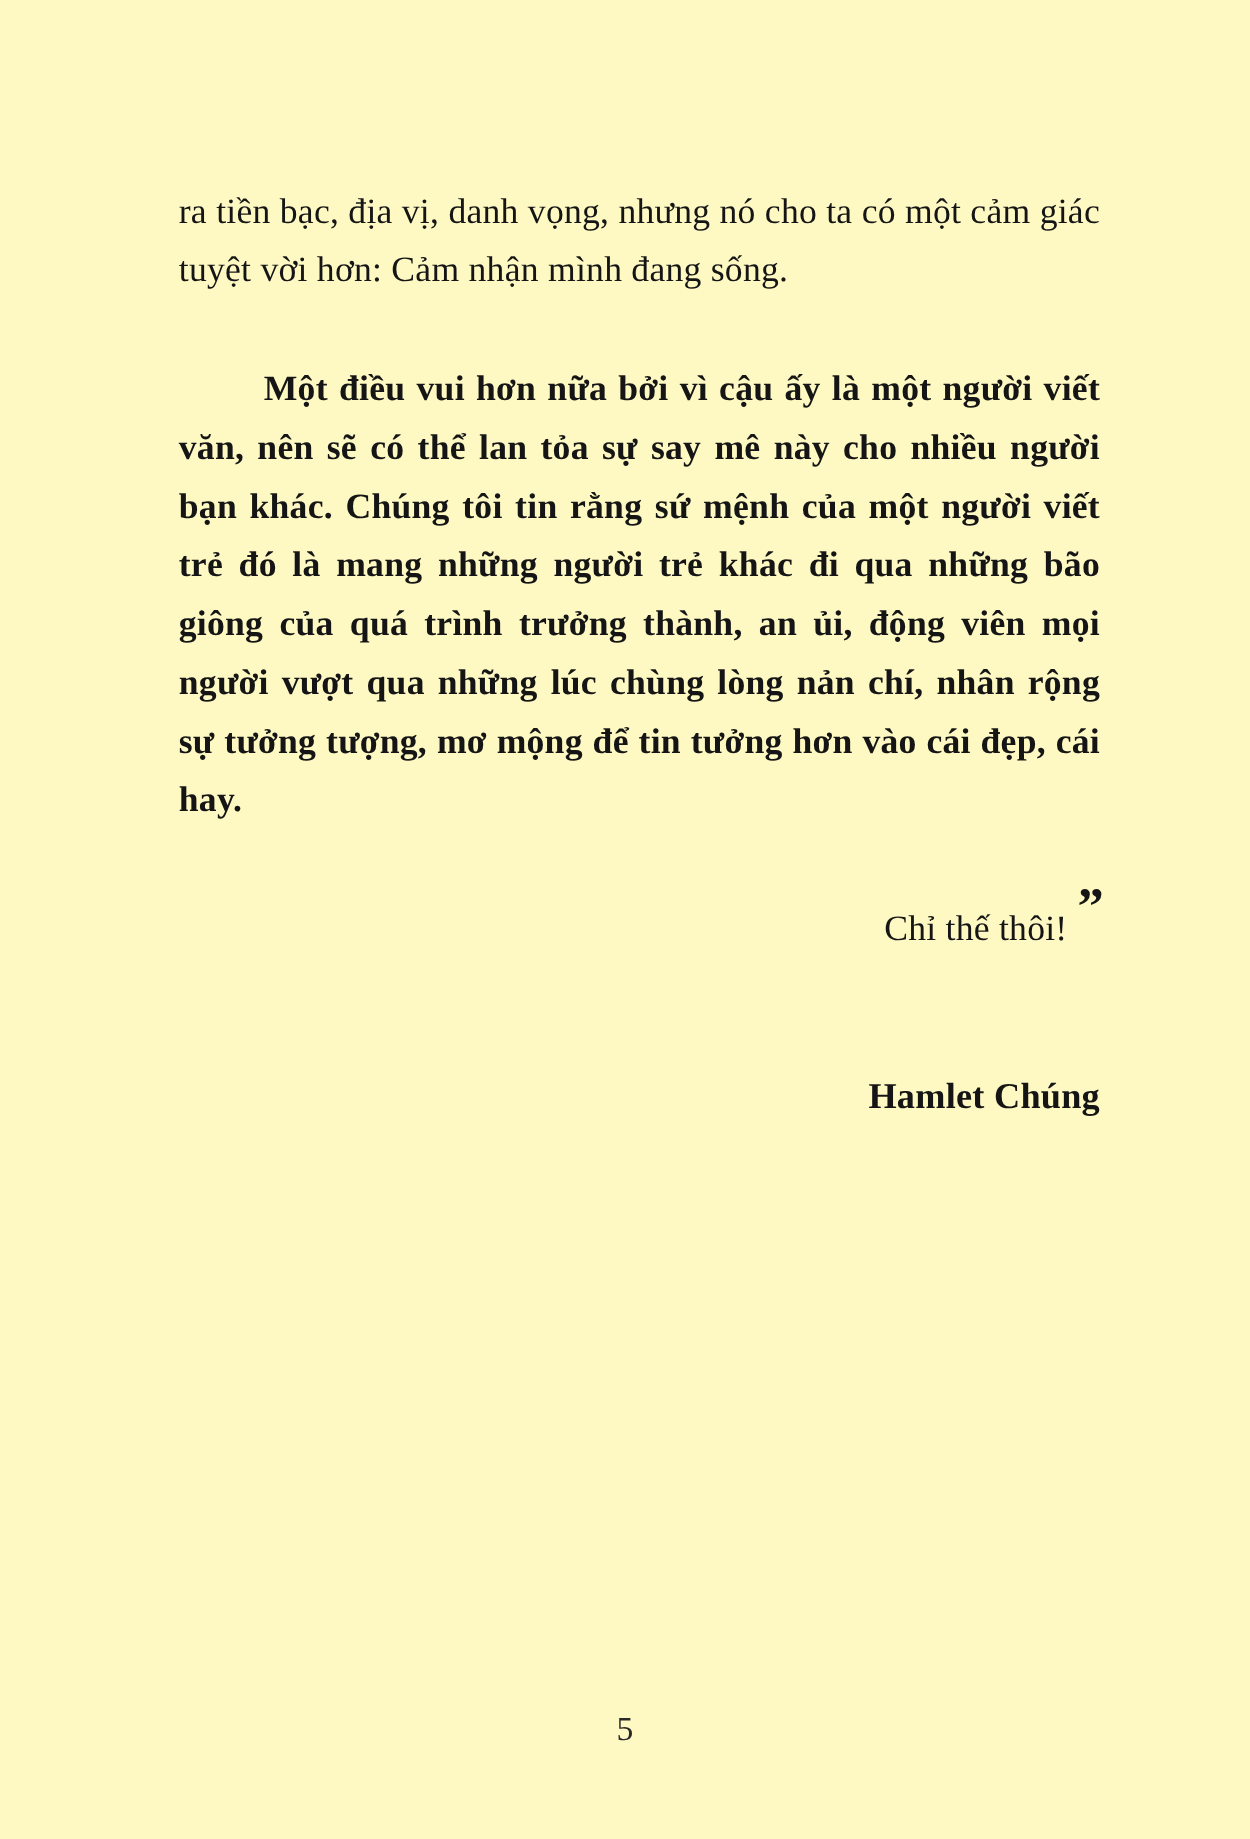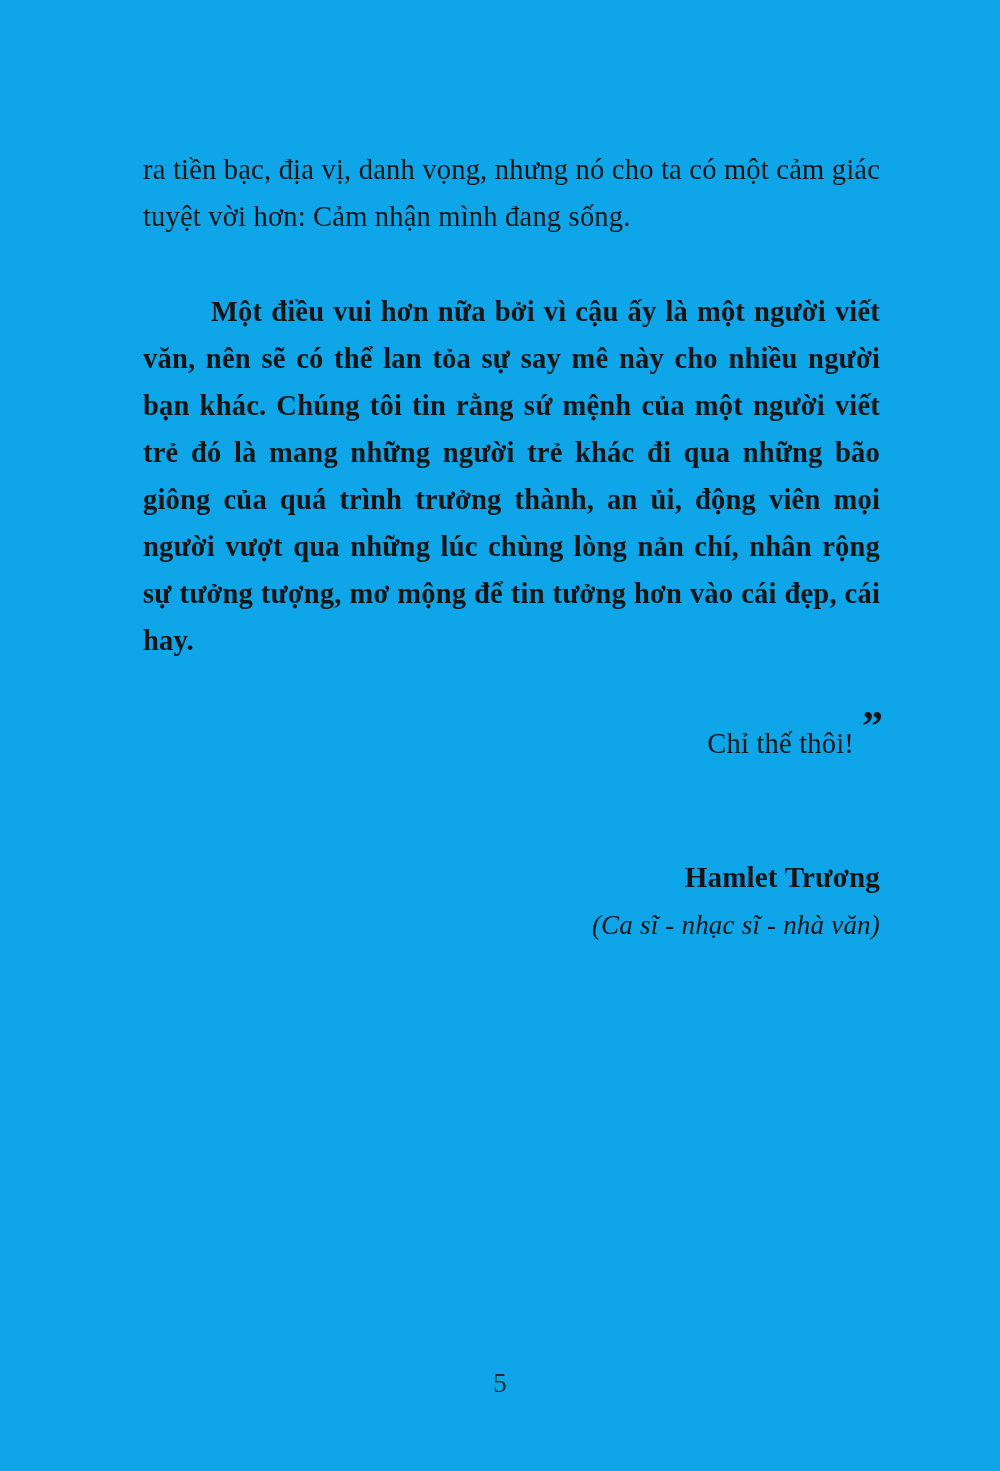--- a/index.html
+++ b/index.html
@@ -11,21 +11,21 @@
       height: 1471px;
       background: #ffffff;
       font-family: "Liberation Serif", serif;
       color: #151515;
       position: relative;
       overflow: hidden;
     }
     .page {
       position: absolute;
       inset: 0;
-      background: #0ea5e9;
+      background: #fef9c3;
     }
     .content {
       position: absolute;
       left: 143px;
       top: 146px;
       width: 737px;
       font-size: 28.5px;
       line-height: 47px;
       text-align: justify;
       letter-spacing: 0.2px;
@@ -89,21 +89,20 @@
     <p class="para">ra tiền bạc, địa vị, danh vọng, nhưng nó cho ta có một cảm giác tuyệt vời hơn: Cảm nhận mình đang sống.</p>
 
     <p class="para indent">Một điều vui hơn nữa bởi vì cậu ấy là một người viết văn, nên sẽ có thể lan tỏa sự say mê này cho nhiều người bạn khác. Chúng tôi tin rằng sứ mệnh của một người viết trẻ đó là mang những người trẻ khác đi qua những bão giông của quá trình trưởng thành, an ủi, động viên mọi người vượt qua những lúc chùng lòng nản chí, nhân rộng sự tưởng tượng, mơ mộng để tin tưởng hơn vào cái đẹp, cái hay.</p>
 
 
     <p class="closing-line">
       <span>Chỉ thế thôi!</span><span class="quote-mark">”</span>
     </p>
 
     <div class="signature">
-      <div class="sig-name">Hamlet Trương</div>
-      <div class="sig-title">(Ca sĩ - nhạc sĩ - nhà văn)</div>
+      <div class="sig-name">Hamlet Chúng</div>
     </div>
 
   </div>
 
   <div class="page-number">5</div>
 
 </div>
 
 </body></html>

